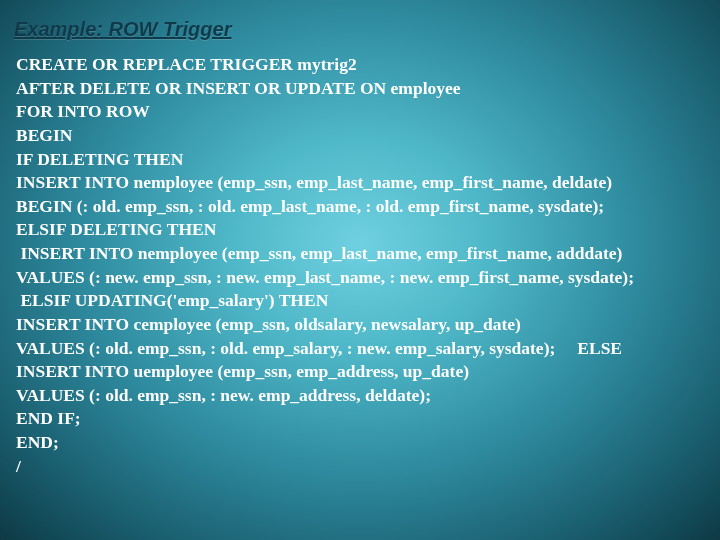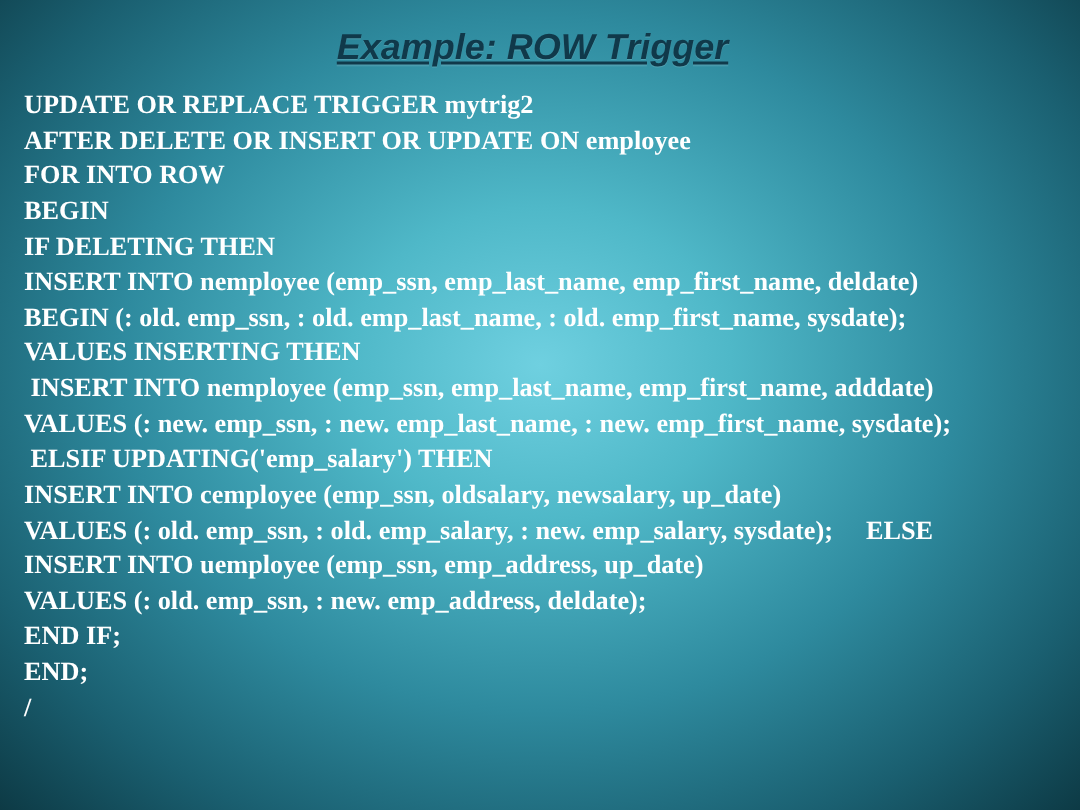--- a/index.html
+++ b/index.html
@@ -13,23 +13,23 @@
   .slide {
     width: 720px;
     height: 540px;
     background: radial-gradient(ellipse at 50% 45%, #6fd0e0 0%, #4fb8c8 25%, #2e8a9e 55%, #1a5f70 80%, #0d3a45 100%);
     position: relative;
     box-sizing: border-box;
     padding: 18px 14px 14px 14px;
     color: #ffffff;
   }
   .title {
-    text-align: center;
+    text-align: left;
     font-weight: bold;
-    font-size: 24px;
+    font-size: 20px;
     color: #10394a;
     text-decoration: underline;
     text-shadow: 0 1px 0 rgba(255,255,255,0.15);
     font-style: italic;
     margin: 0 10px 12px 0;
     font-family: 'Segoe UI', 'Trebuchet MS', sans-serif;
   }
   .code-block {
     font-family: Georgia, 'Times New Roman', serif;
     font-size: 17.5px;
@@ -44,28 +44,28 @@
     margin-left: 22px;
     text-align: right;
   }
 </style>
 </head>
 <body>
 
 <div class="slide">
   <div class="title">Example: ROW Trigger</div>
 
-  <div class="code-block"><span>UPDATE OR REPLACE TRIGGER mytrig2</span>
+  <div class="code-block"><span>CREATE OR REPLACE TRIGGER mytrig2</span>
 <span>AFTER DELETE OR INSERT OR UPDATE ON employee</span>
 <span>FOR INTO ROW</span>
 <span>BEGIN</span>
 <span>IF DELETING THEN</span>
 <span>INSERT INTO nemployee (emp_ssn, emp_last_name, emp_first_name, deldate)</span>
 <span>BEGIN (: old. emp_ssn, : old. emp_last_name, : old. emp_first_name, sysdate);</span>
-<span>VALUES INSERTING THEN</span>
+<span>ELSIF DELETING THEN</span>
 <span> INSERT INTO nemployee (emp_ssn, emp_last_name, emp_first_name, adddate)</span>
 <span>VALUES (: new. emp_ssn, : new. emp_last_name, : new. emp_first_name, sysdate);</span>
 <span> ELSIF UPDATING('emp_salary') THEN</span>
 <span>INSERT INTO cemployee (emp_ssn, oldsalary, newsalary, up_date)</span>
 <span>VALUES (: old. emp_ssn, : old. emp_salary, : new. emp_salary, sysdate);</span><span class="else-right">ELSE</span>
 <span>INSERT INTO uemployee (emp_ssn, emp_address, up_date)</span>
 <span>VALUES (: old. emp_ssn, : new. emp_address, deldate);</span>
 <span>END IF;</span>
 <span>END;</span>
 <span>/</span></div>

